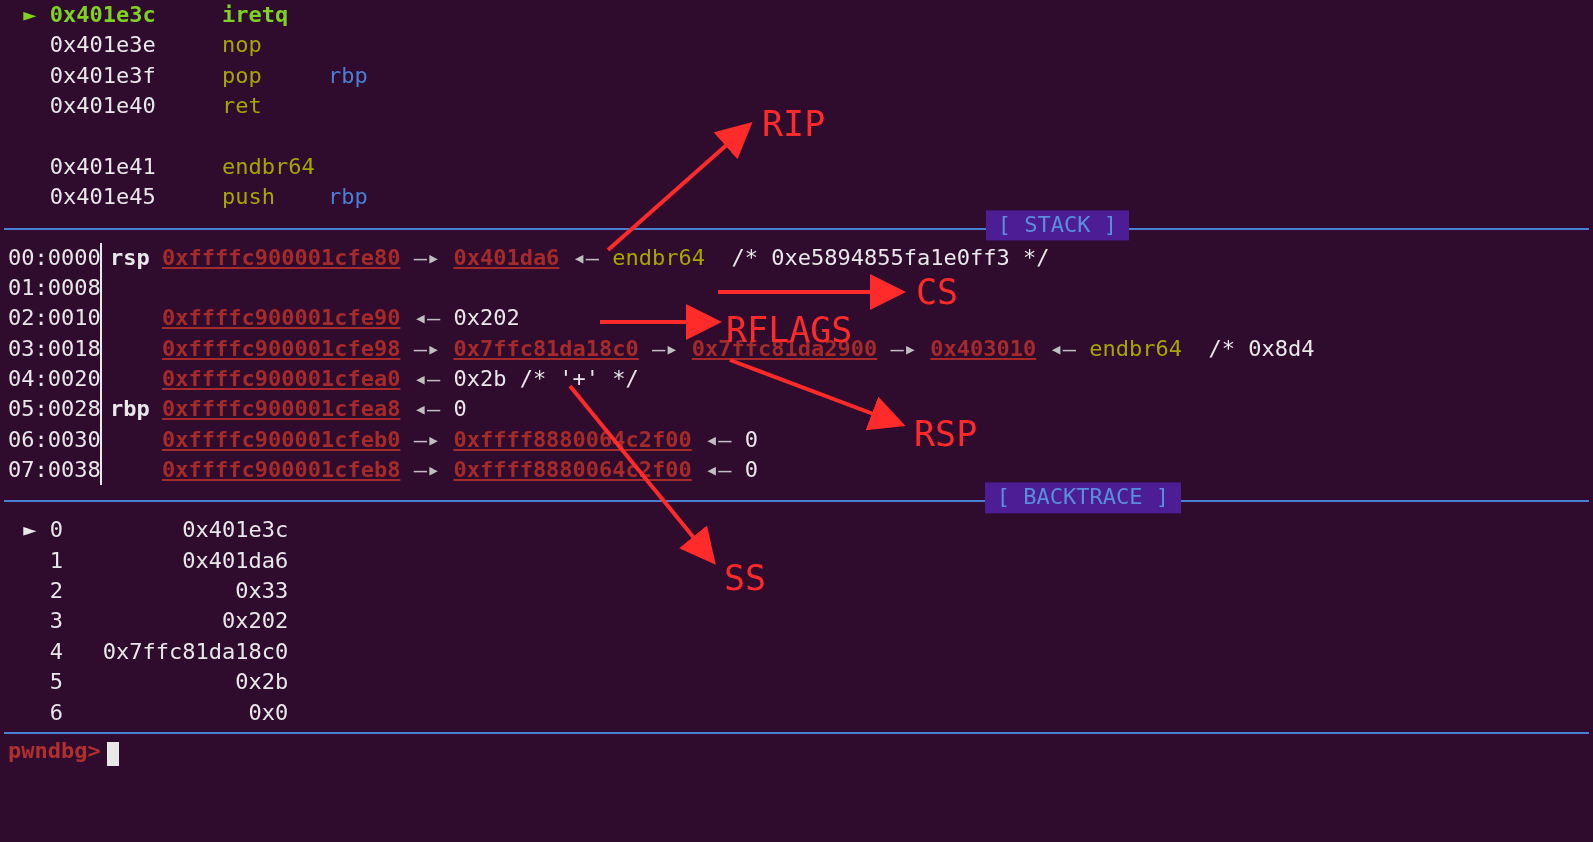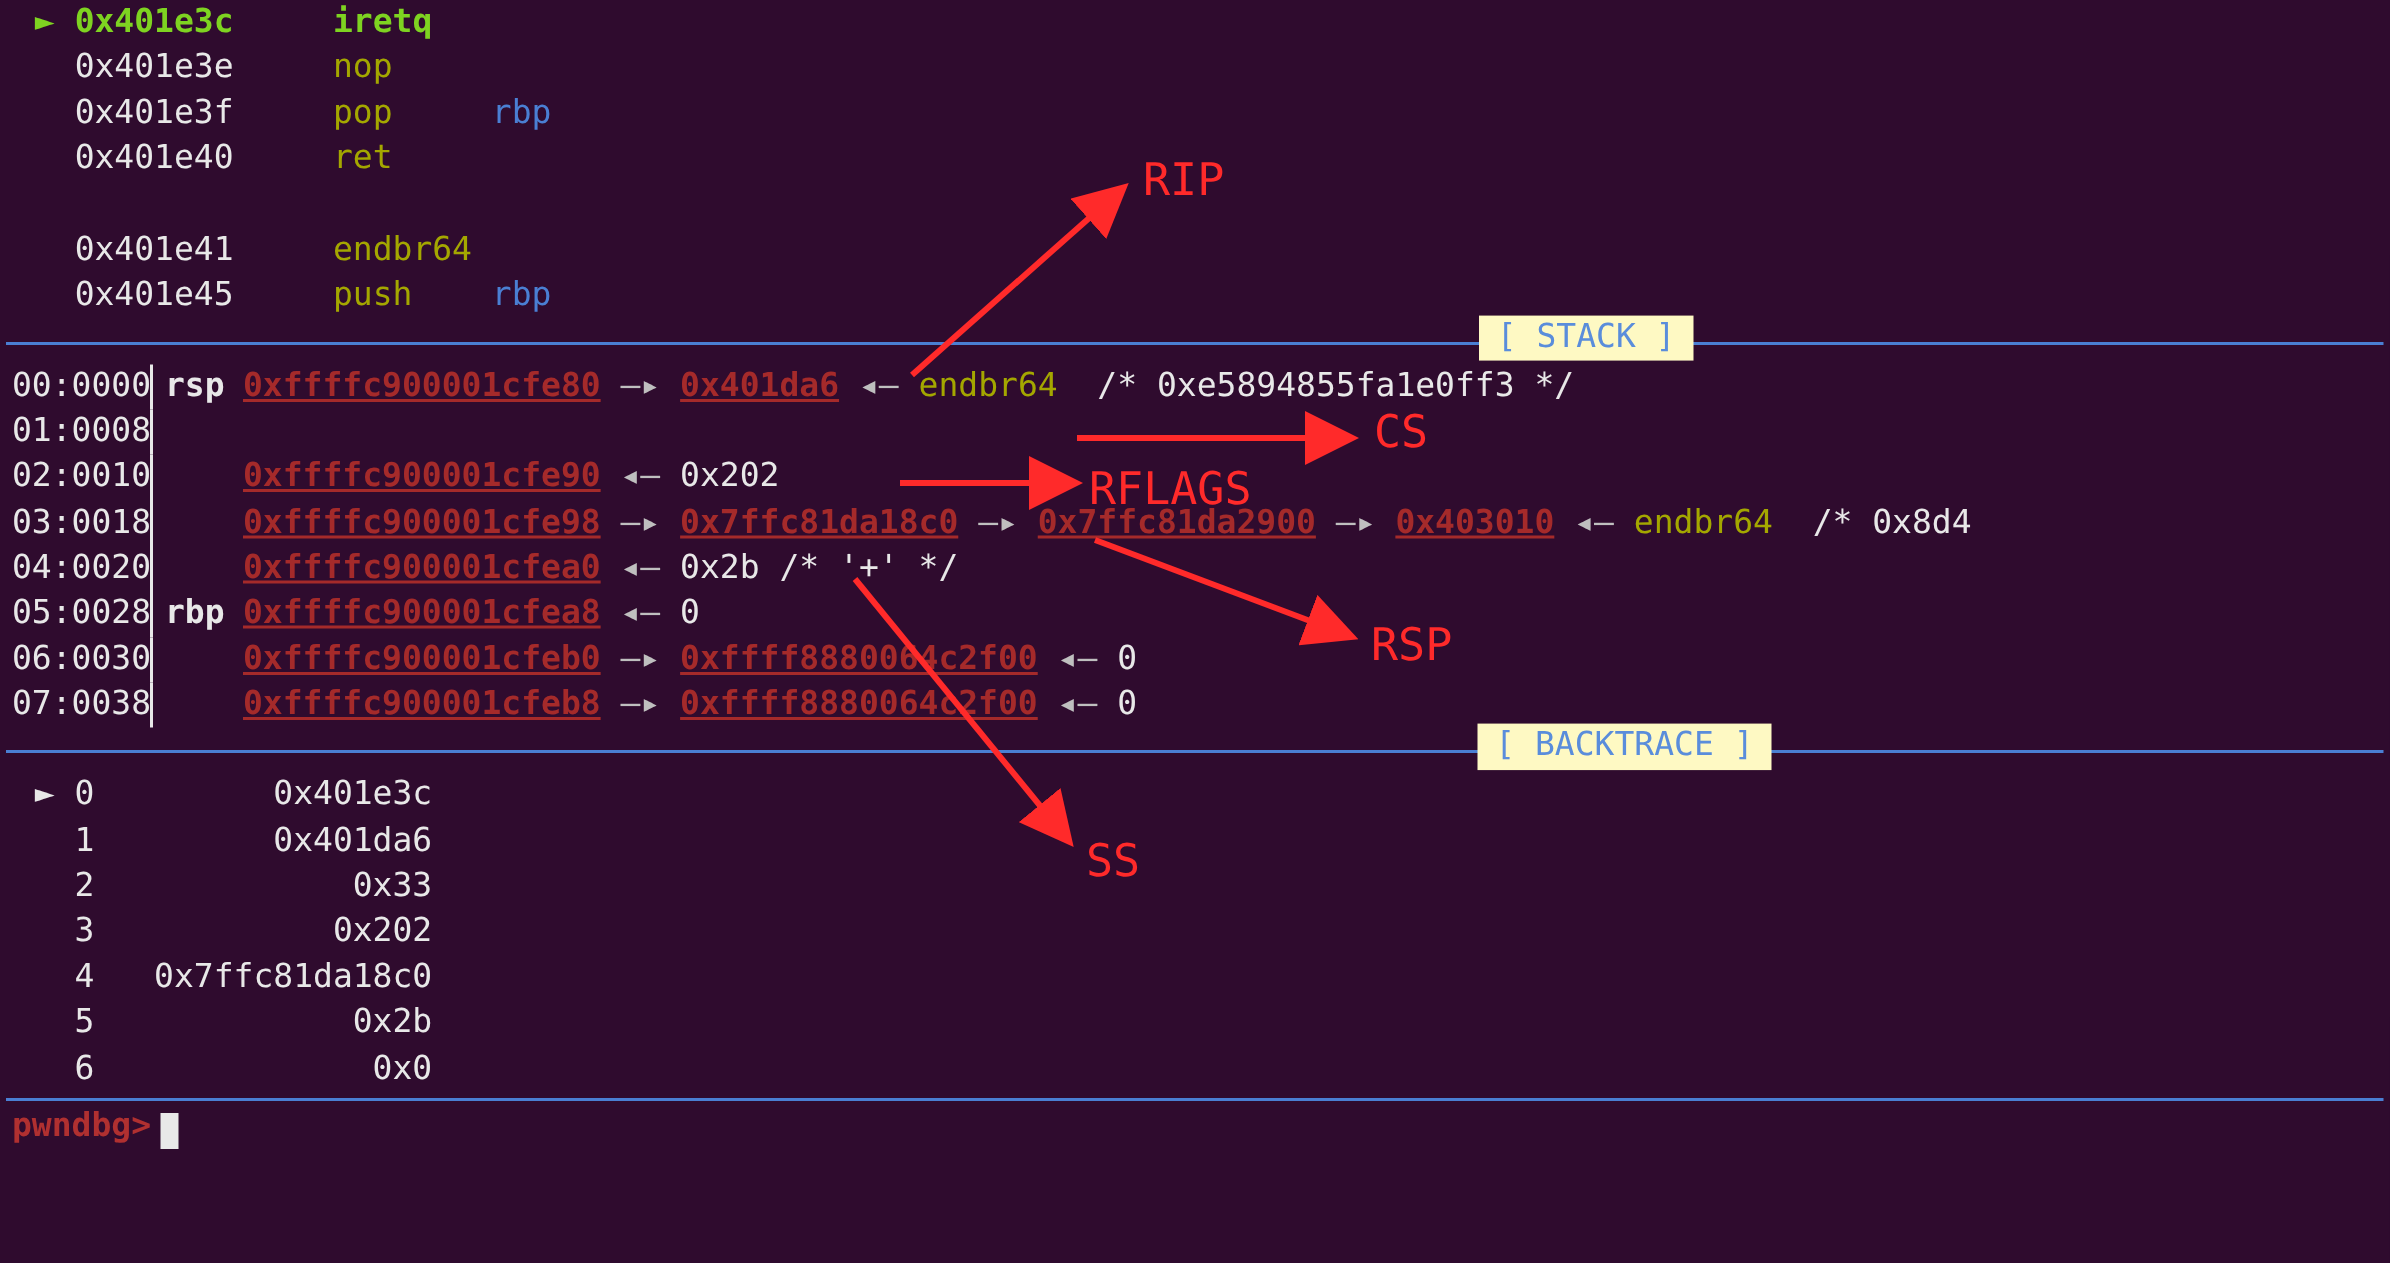--- a/index.html
+++ b/index.html
@@ -28,38 +28,38 @@
   .sec-rule {
     position: relative;
     height: 30px;
   }
   .sec-line {
     position: absolute; left: 0; right: 0; top: 50%;
     border-top: 2.5px solid #4a7fd3;
   }
   .sec-label {
     position: absolute; top: 50%; transform: translateY(-58%);
-    background: #fef9c3; color: #5a8ddb; padding: 0 12px; font-weight: 500;
+    background: #4c1d95; color: #5a8ddb; padding: 0 12px; font-weight: 500;
   }
   .stack-row { display: flex; white-space: pre; }
   .stk-idx { width: 98px; text-align: left; border-right: 2.5px solid #e8e8e8; padding-left:4px;}
   .stk-reg { width: 56px; text-align: left; padding-left: 8px; font-weight: bold; }
   .stk-rest { padding-left: 4px; }
   .bt-row { white-space: pre; padding-left: 6px; }
   .prompt-row { padding-left: 4px; padding-top: 2px; display:flex; align-items:flex-end;}
   .cursor {
     display: inline-block; width: 12px; height: 24px;
     background: #e8e8e8; vertical-align: -3px; margin-left: 6px;
   }
   .thin-rule { border-top: 2.5px solid #4a7fd3; margin-top: 4px;}
   .annot {
     position: absolute;
     color: #ff2a2a;
     font-family: inherit;
-    font-size: 30px;
+    font-size: 35px;
     font-weight: 500;
     pointer-events: none;
   }
   svg.arrows {
     position: absolute; left: 0; top: 0;
     width: 1593px; height: 842px;
     pointer-events: none;
   }
 </style>
 </head>

